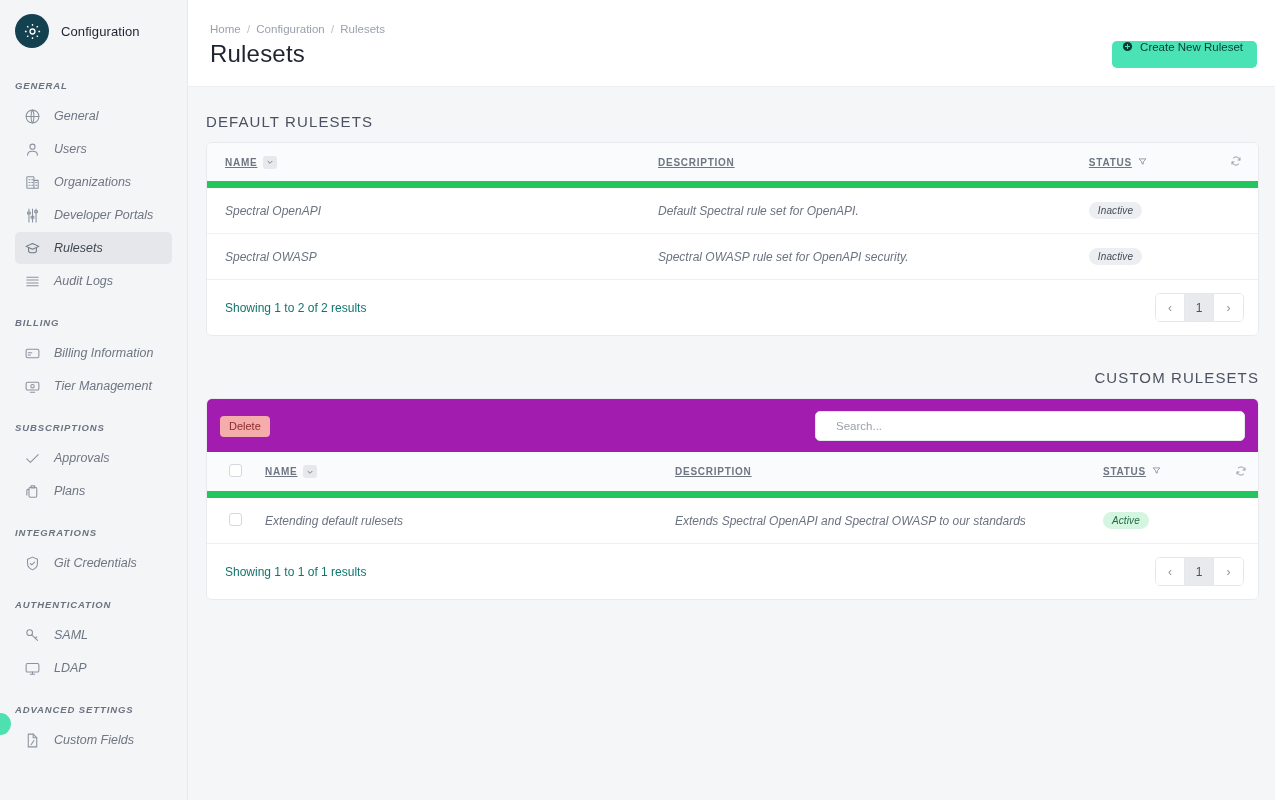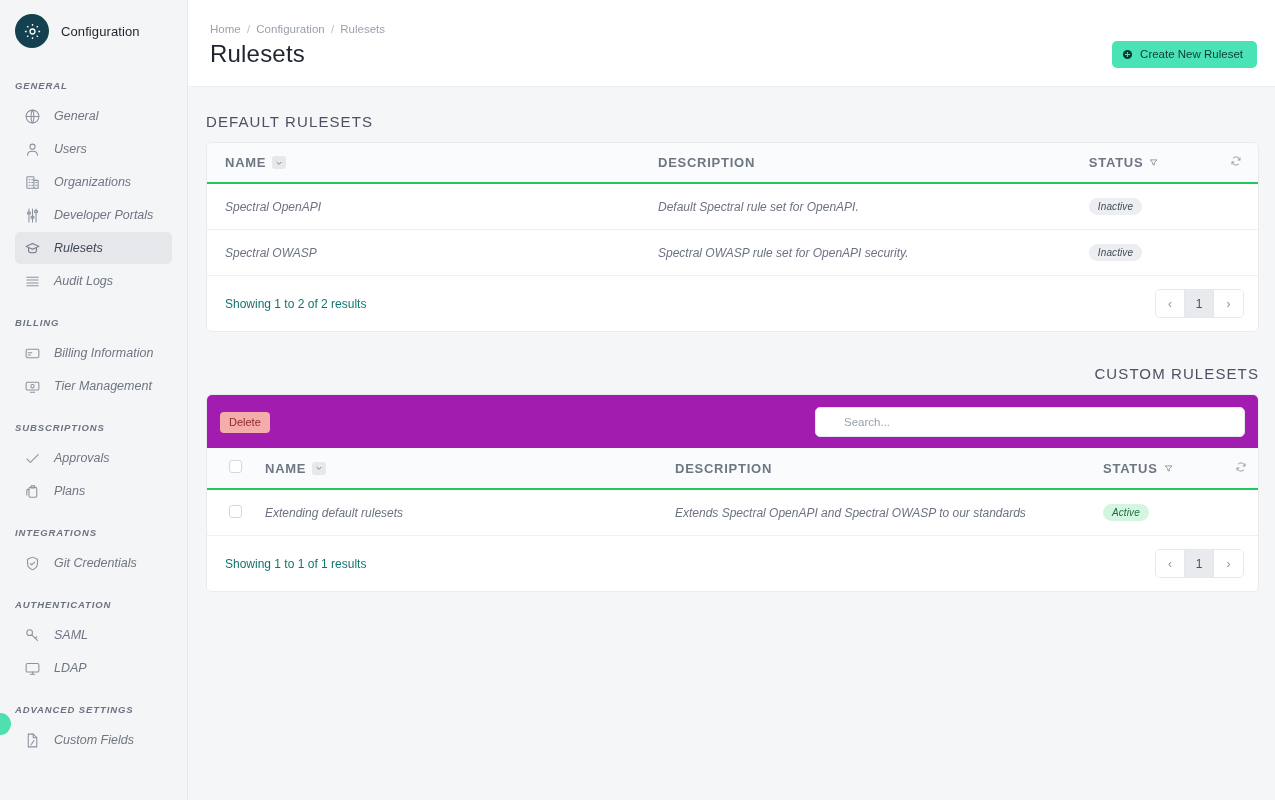--- a/index.html
+++ b/index.html
@@ -66,21 +66,21 @@
   .main { flex: 1 1 auto; height: 800px; overflow: hidden; background: #f5f6f8; }
   .topbar { background: #ffffff; padding: 12px 18px 0 18px; border-bottom: 1px solid #eceef1; }
   .breadcrumb { font-size: 11.5px; color: #9aa1ad; padding: 11px 0 0 4px; }
   .breadcrumb .sep { color: #b8bec8; margin: 0 3px; }
   .title-row { display: flex; align-items: center; justify-content: space-between; padding: 5px 0 18px 0; }
   .page-title { font-size: 24px; color: #1e2430; font-weight: 400; letter-spacing: .2px; padding-left: 4px; }
   .btn-create {
     background: #4ae3b5; color: #123; border: none;
     border-radius: 5px; height: 27px; padding: 0 14px 0 10px;
     font-size: 11.5px; font-family: inherit; color: #0f3b36;
-    display: flex; align-items: center; gap: 7px; cursor: pointer;
+    display: flex; align-items: flex-start; gap: 7px; cursor: pointer;
   }
   .btn-create .plus-ico { display:flex; }
 
   .content { padding: 20px 16px 0 18px; }
   .section-label {
     font-size: 15px; letter-spacing: 1.1px; color: #4b5160;
     text-transform: uppercase; margin: 6px 0 12px 0;
   }
   .section-label.second { margin-top: 33px; text-align: right; }
 
@@ -99,31 +99,31 @@
   }
   .btn-delete {
     background: #f5adab; color: #8c2a2a; border: none;
     border-radius: 4px; height: 21px; padding: 0 9px;
     font-size: 11px; font-family: inherit; cursor: pointer;
   }
   .search-box {
     width: 430px; height: 30px;
     border: 1px solid #e6e8ec; border-radius: 5px;
     background: #ffffff;
-    padding: 0 28px; font-size: 11.5px; color: #3b4252;
+    padding: 0 20px; font-size: 11.5px; color: #3b4252;
     font-family: inherit; outline: none;
   }
   .search-box::placeholder { color: #9aa1ad; }
 
   table { width: 100%; border-collapse: collapse; table-layout: fixed; }
   thead tr { background: #fafbfc; }
   th {
-    text-align: left; font-size: 13px; font-weight: 600;
+    text-align: left; font-size: 10px; font-weight: 600;
     letter-spacing: .75px; color: #6e7683; text-transform: uppercase;
-    padding: 12px 0 12px 0; border-bottom: 2px solid #22c55e;
+    padding: 12px 0 12px 0; border-bottom: 7px solid #22c55e; text-decoration: underline;
   }
   th .thwrap { display: flex; align-items: center; gap: 6px; }
   .sort-chip {
     background: #e6e8ec; border-radius: 3px;
     width: 14px; height: 13px; display:flex; align-items:center; justify-content:center;
     cursor: pointer;
   }
   td {
     font-size: 12px; color: #6b7280;
     padding: 14px 0; border-bottom: 1px solid #eef0f3; font-style: italic;

